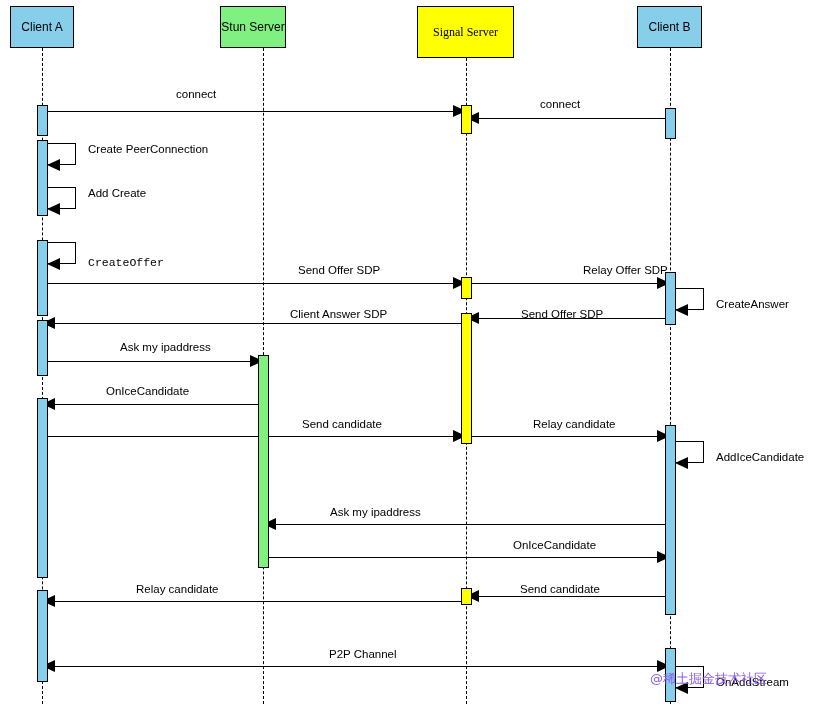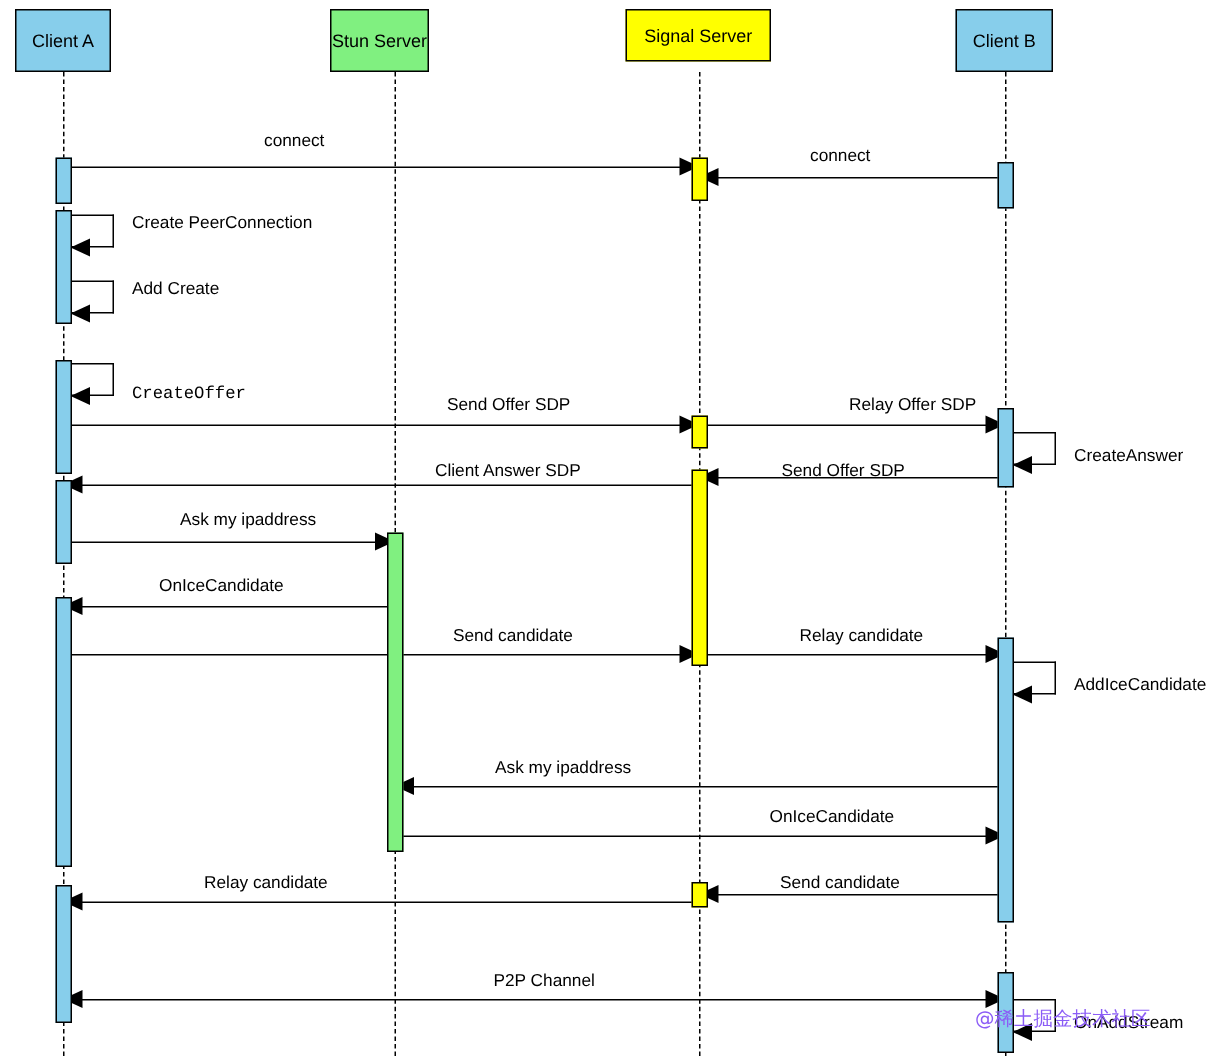--- a/index.html
+++ b/index.html
@@ -84,42 +84,42 @@
       <div class="activation" style="left: 665px; top: 108px; width: 11px; height: 31px; background: rgb(135, 206, 235);"></div>
       <div class="activation" style="left: 665px; top: 272px; width: 11px; height: 53px; background: rgb(135, 206, 235);"></div>
       <div class="activation" style="left: 665px; top: 425px; width: 11px; height: 190px; background: rgb(135, 206, 235);"></div>
       <div class="activation" style="left: 665px; top: 648px; width: 11px; height: 54px; background: rgb(135, 206, 235);"></div>
       <div class="msg-label" style="left: 176px; top: 88px;">connect</div>
       <div class="msg-label" style="left: 540px; top: 98px;">connect</div>
       <div class="msg-label" style="left: 88px; top: 143px;">Create PeerConnection</div>
       <div class="msg-label" style="left: 88px; top: 187px;">Add Create</div>
       <div class="msg-label" style="left: 88px; top: 256px; font-family: Liberation Mono, monospace;">CreateOffer</div>
       <div class="msg-label" style="left: 298px; top: 264px;">Send Offer SDP</div>
-      <div class="msg-label" style="left: 522px; top: 264px; padding-left: 44px;">Relay Offer SDP</div>
+      <div class="msg-label" style="left: 539px; top: 264px; padding-left: 44px;">Relay Offer SDP</div>
       <div class="msg-label" style="left: 716px; top: 298px;">CreateAnswer</div>
       <div class="msg-label" style="left: 290px; top: 308px;">Client Answer SDP</div>
       <div class="msg-label" style="left: 521px; top: 308px;">Send Offer SDP</div>
       <div class="msg-label" style="left: 120px; top: 341px;">Ask my ipaddress</div>
       <div class="msg-label" style="left: 106px; top: 385px;">OnIceCandidate</div>
       <div class="msg-label" style="left: 302px; top: 418px;">Send candidate</div>
       <div class="msg-label" style="left: 533px; top: 418px;">Relay candidate</div>
       <div class="msg-label" style="left: 716px; top: 451px;">AddIceCandidate</div>
       <div class="msg-label" style="left: 330px; top: 506px;">Ask my ipaddress</div>
       <div class="msg-label" style="left: 513px; top: 539px;">OnIceCandidate</div>
       <div class="msg-label" style="left: 136px; top: 583px;">Relay candidate</div>
       <div class="msg-label" style="left: 520px; top: 583px;">Send candidate</div>
       <div class="msg-label" style="left: 329px; top: 648px;">P2P Channel</div>
       <div class="msg-label" style="left: 716px; top: 676px;">OnAddStream</div>
       <div class="actor-box" style="left: 10px; top: 6px; width: 64px; height: 42px; background: rgb(135, 206, 235);">
         <div>Client A</div>
       </div>
       <div class="actor-box" style="left: 220px; top: 6px; width: 66px; height: 42px; background: rgb(128, 240, 128);">
         <div>Stun Server</div>
       </div>
-      <div class="actor-box" style="left: 417px; top: 6px; width: 97px; height: 35px; background: rgb(255, 255, 0);">
+      <div class="actor-box" style="left: 417px; top: 6px; width: 97px; height: 52px; background: rgb(255, 255, 0); font-family: Liberation Serif, serif;">
         <div>Signal Server</div>
       </div>
       <div class="actor-box" style="left: 637px; top: 6px; width: 65px; height: 42px; background: rgb(135, 206, 235);">
         <div>Client B</div>
       </div>
     </div>
   <div class="watermark" style="left: 650px; top: 670px;">@稀土掘金技术社区</div>
 </div>
 
 </body></html>

